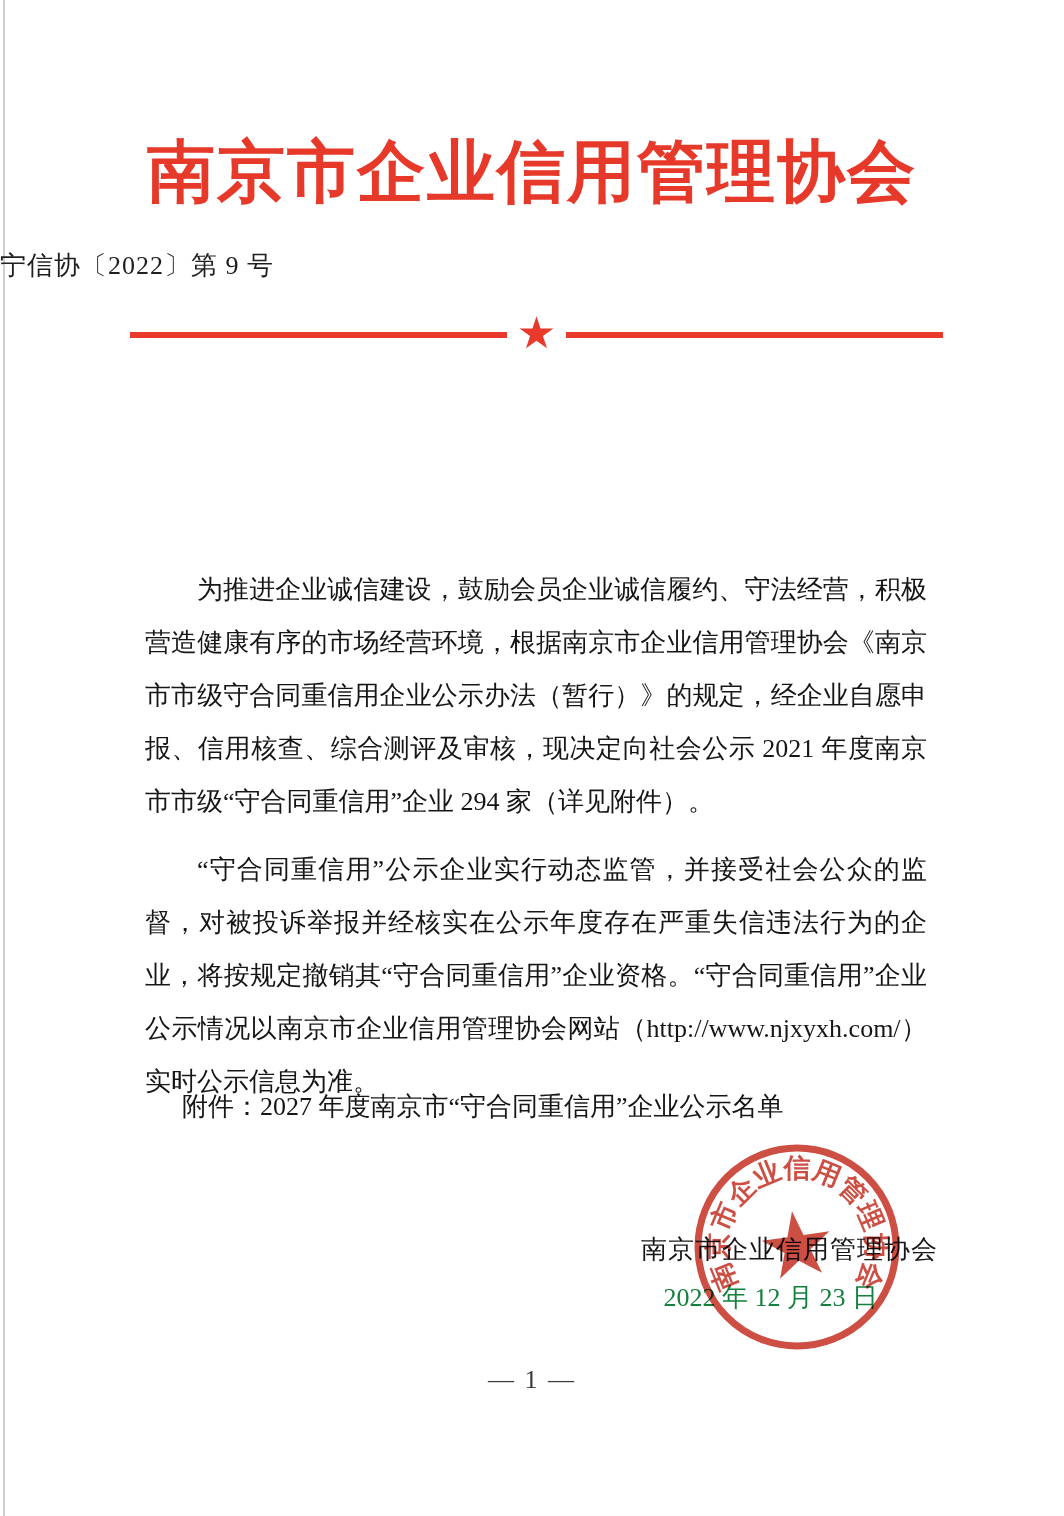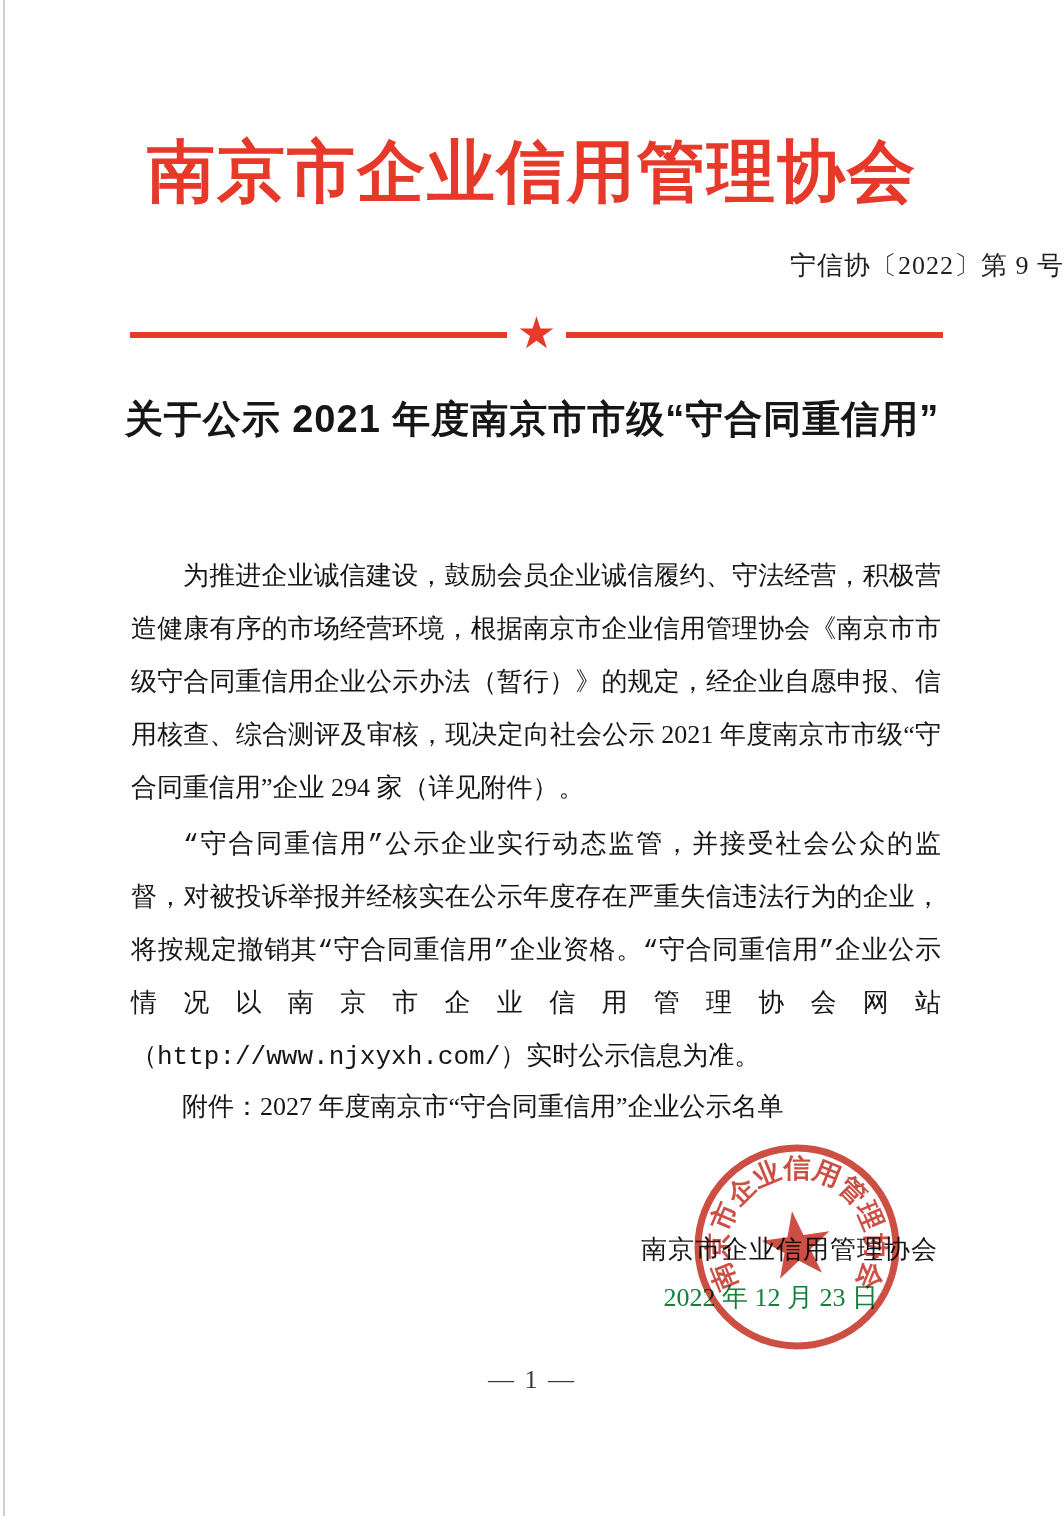--- a/index.html
+++ b/index.html
@@ -24,21 +24,21 @@
     margin: 0;
     text-align: center;
     font-size: 68px; line-height: 92px;
     font-weight: 900;
     letter-spacing: 2px;
     color: var(--letterhead-red, #e7392a);
     font-family: "Liberation Serif", "DejaVu Serif", serif;
   }
   .doc-number {
     position: absolute; top: 246px; left: 0; width: 100%;
-    text-align: right;
+    text-align: left;
     font-size: 26px; line-height: 40px;
     color: #1f1f1f;
     letter-spacing: 1px;
   }
   .divider {
     position: absolute; left: 130px; right: 121px; top: 313px; height: 44px;
     display: flex; align-items: center;
   }
   .divider .seg {
     flex: 1; height: 6px;
@@ -58,22 +58,22 @@
     color: #161616;
     font-family: "Liberation Sans", "DejaVu Sans", sans-serif;
     letter-spacing: 1px;
   }
   .body-text {
     position: absolute; left: 130px; width: 812px; top: 548px;
     font-size: 26px; line-height: 53px;
     text-align: justify;
     color: #161616;
   }
-  .body-text p { margin: 1px; text-indent: 2em; }
-  .body-text p + p { margin-top: 5px; font-family: Liberation Mono, monospace; }
+  .body-text p { margin: 15px; text-indent: 2em; }
+  .body-text p + p { margin-top: 5px; }
   .attachment {
     position: absolute; left: 130px; width: 812px; top: 1080px;
     font-size: 26px; line-height: 53px;
     text-indent: 2em;
     color: #161616;
   }
   .signature {
     position: absolute; right: 126px; top: 1230px;
     font-size: 26px; line-height: 40px;
     letter-spacing: 1px;
@@ -115,21 +115,20 @@
 
   <div class="doc-number">宁信协〔2022〕第 9 号</div>
 
   <div class="divider">
     <span class="seg"></span>
     <span class="star">★</span>
     <span class="seg"></span>
   </div>
 
   <div class="notice-title">
-    <div>关于公示 2021 年度南京市市级“守合同重信用”</div>
   </div>
 
   <div class="body-text">
     <p>为推进企业诚信建设，鼓励会员企业诚信履约、守法经营，积极营造健康有序的市场经营环境，根据南京市企业信用管理协会《南京市市级守合同重信用企业公示办法（暂行）》的规定，经企业自愿申报、信用核查、综合测评及审核，现决定向社会公示 2021 年度南京市市级“守合同重信用”企业 294 家（详见附件）。</p>
     <p>“守合同重信用”公示企业实行动态监管，并接受社会公众的监督，对被投诉举报并经核实在公示年度存在严重失信违法行为的企业，将按规定撤销其“守合同重信用”企业资格。“守合同重信用”企业公示情况以南京市企业信用管理协会网站（http://www.njxyxh.com/）实时公示信息为准。</p>
   </div>
 
   <div class="attachment">附件：2027 年度南京市“守合同重信用”企业公示名单</div>
 
   <div class="signature">南京市企业信用管理协会</div>

